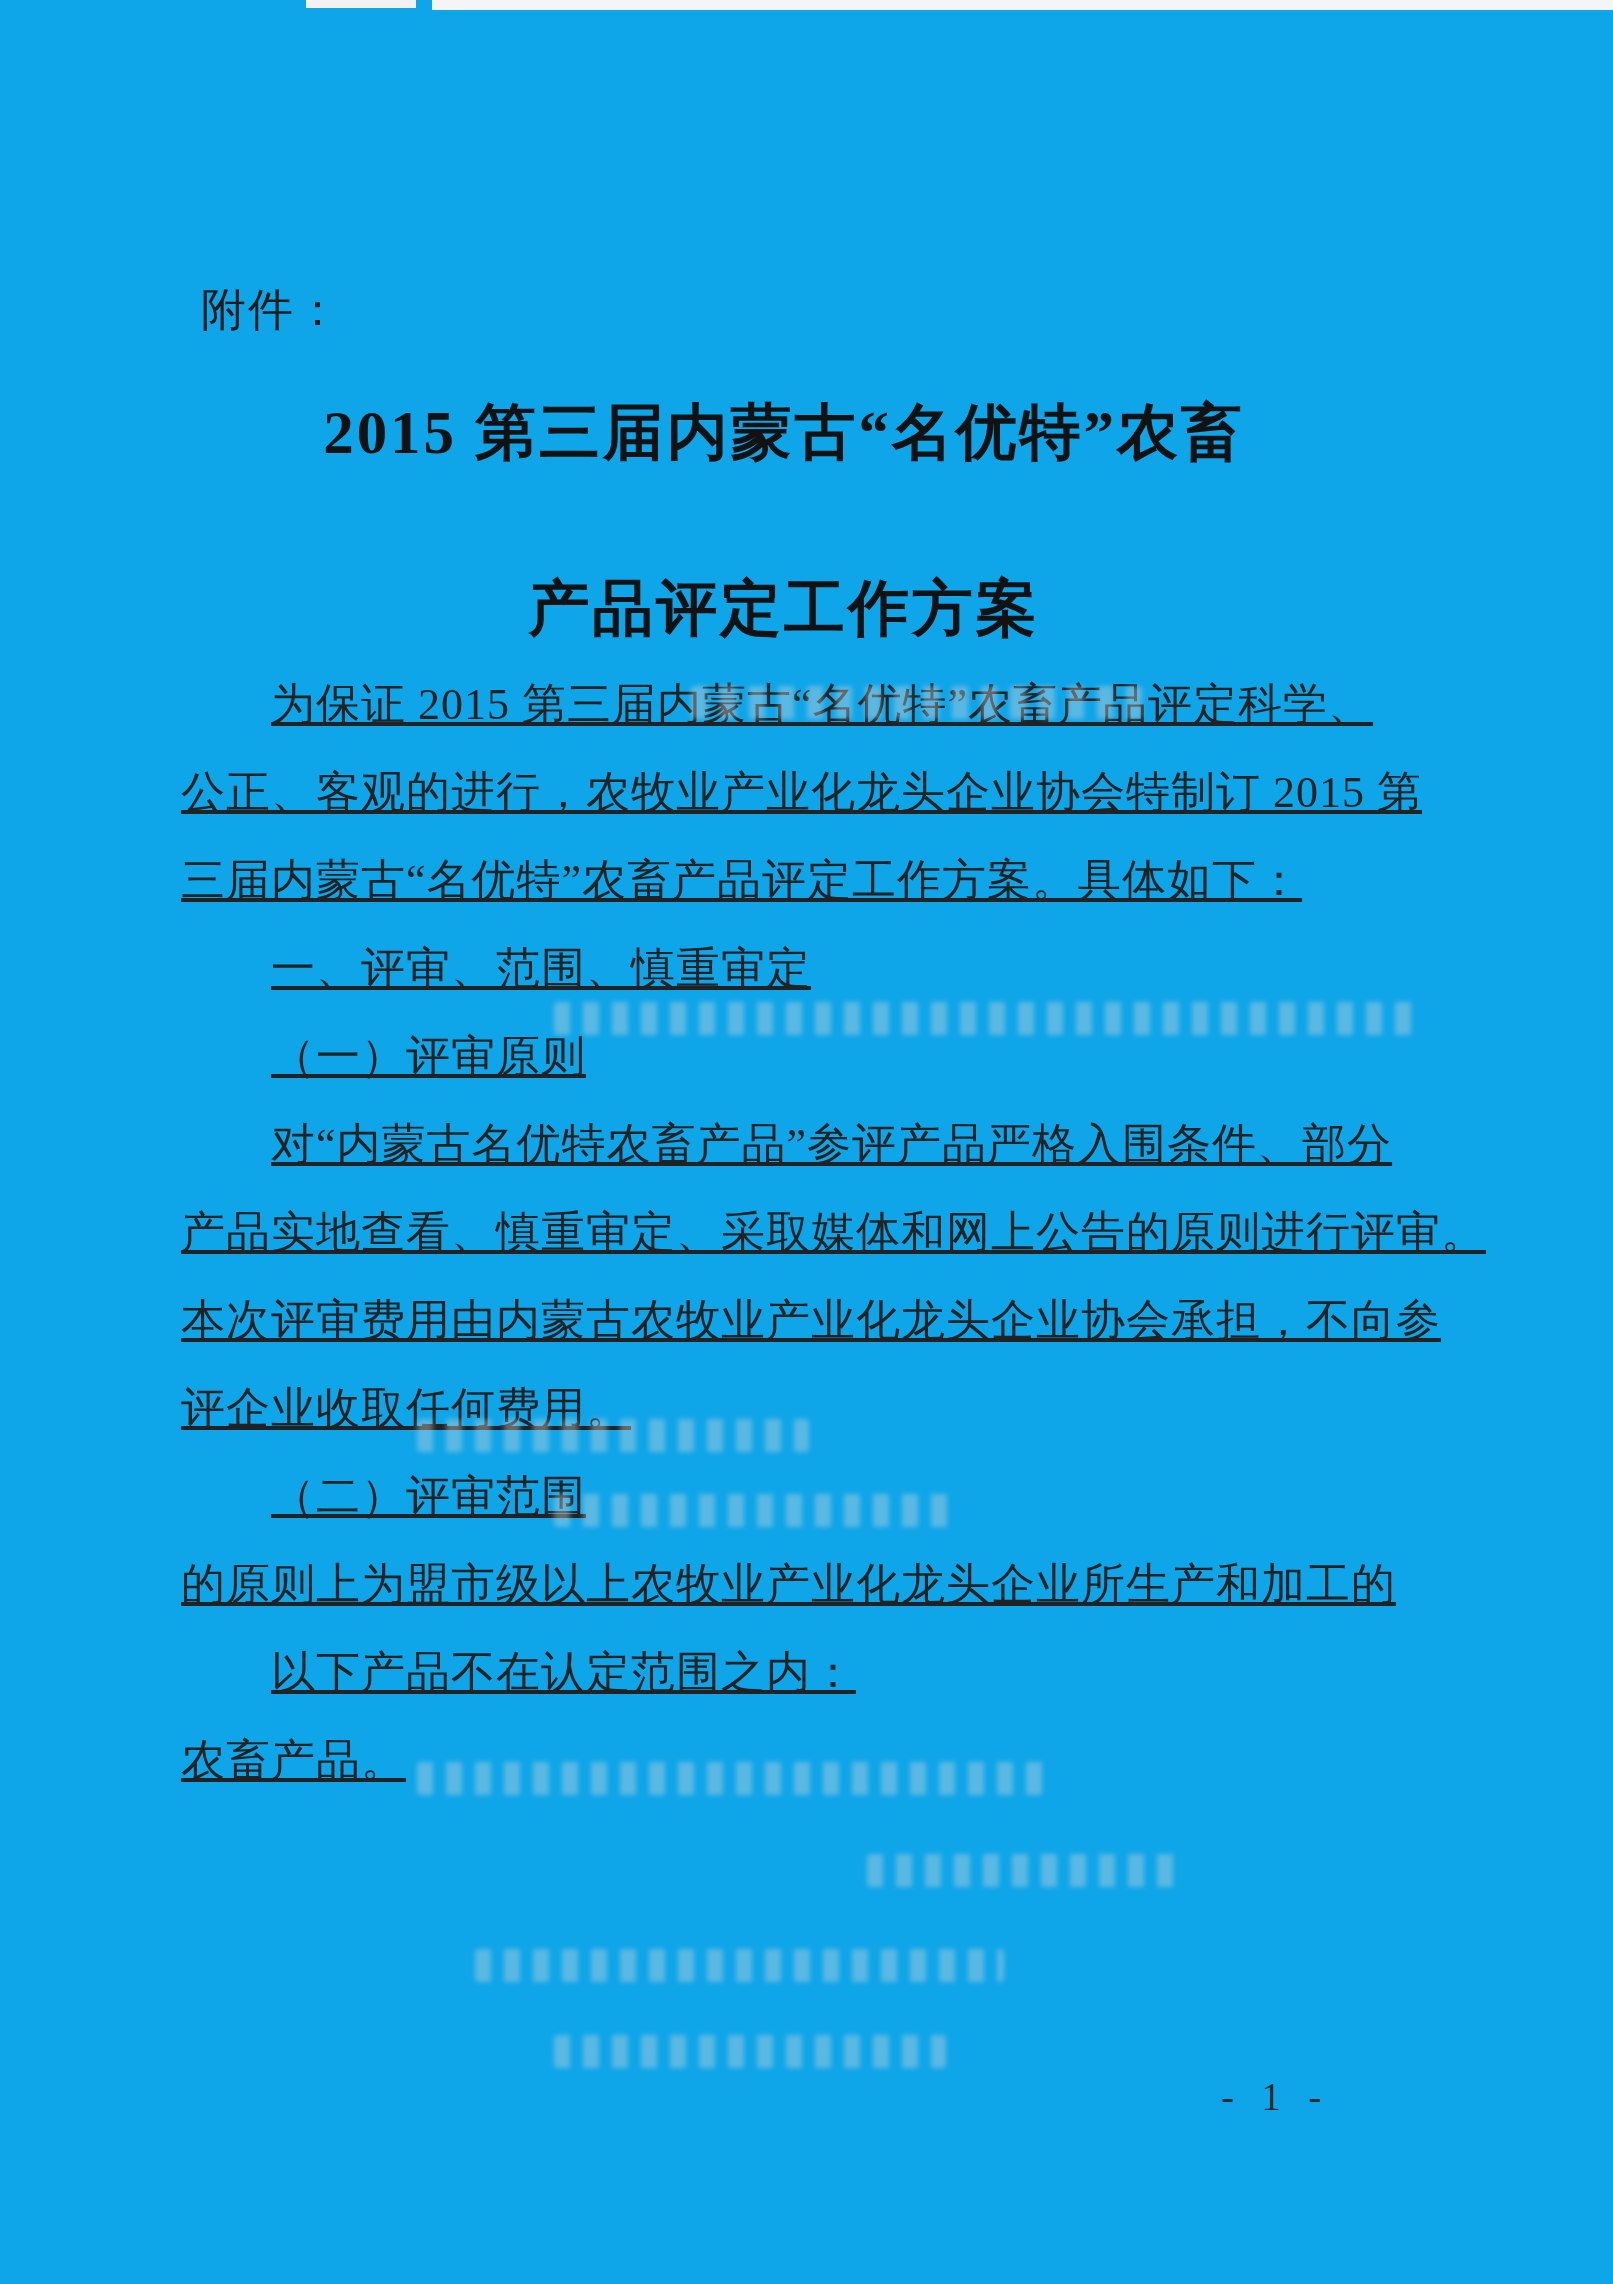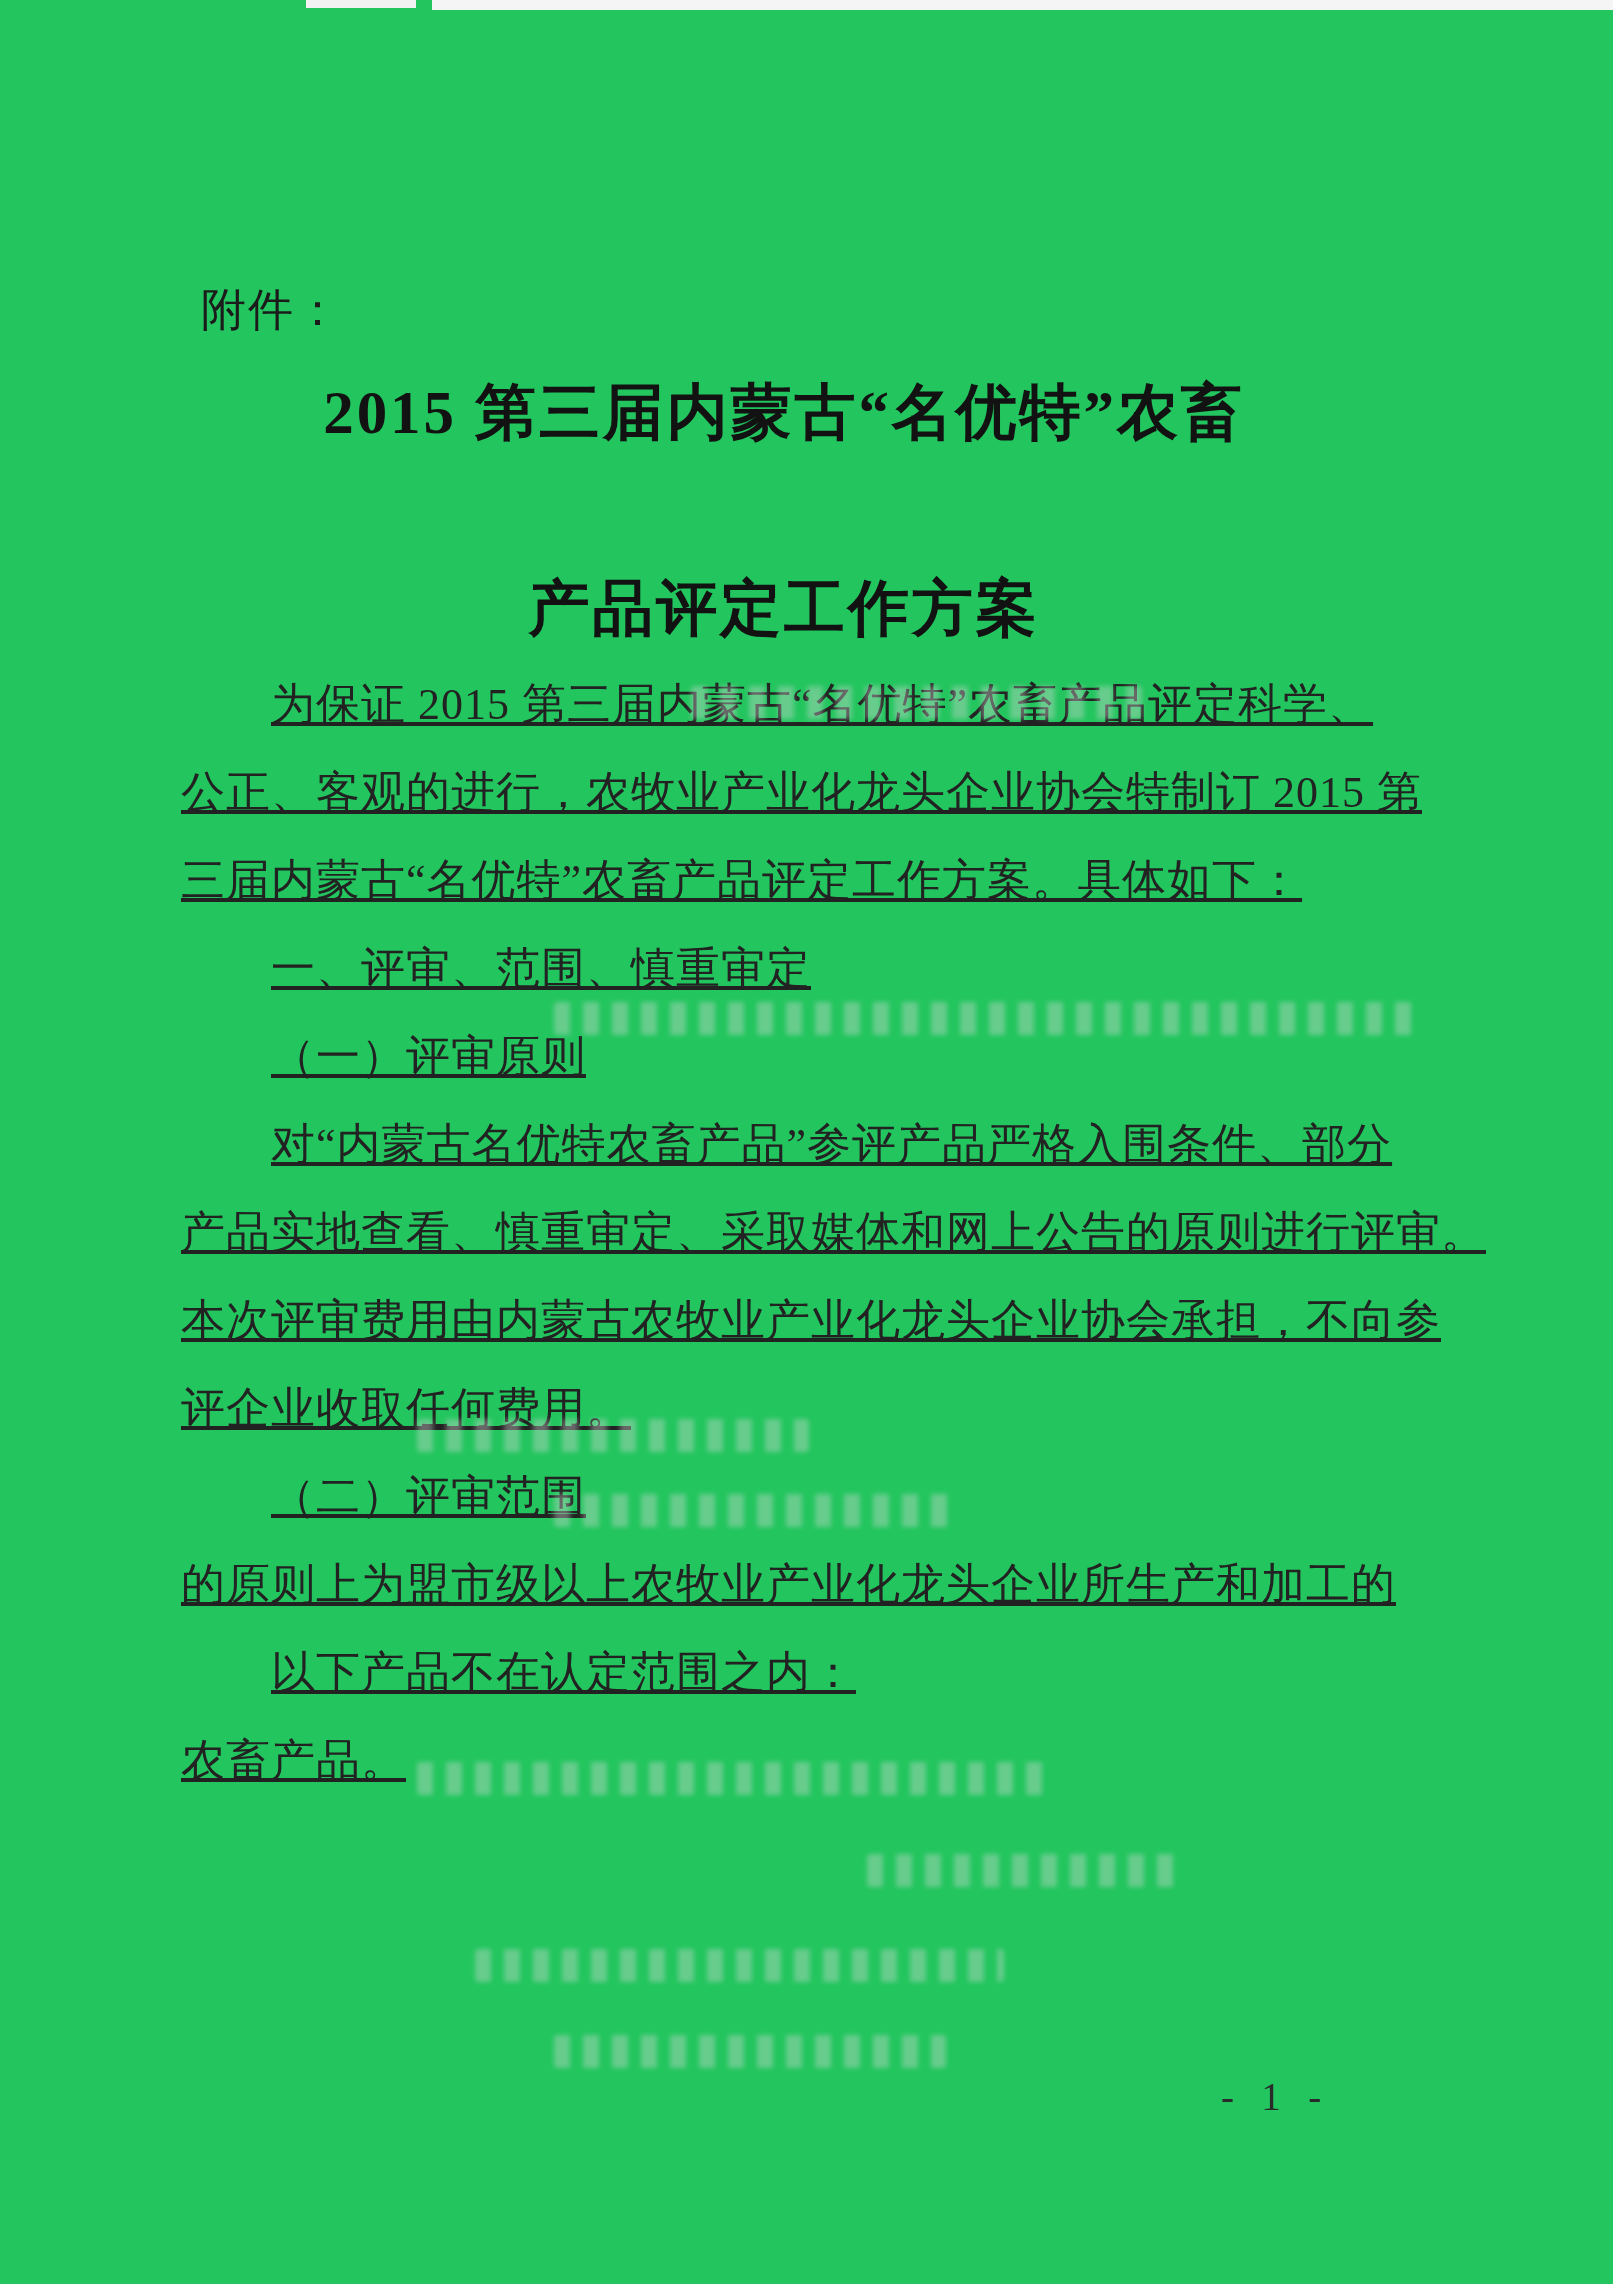--- a/index.html
+++ b/index.html
@@ -4,21 +4,21 @@
 <style>
   html, body {
     margin: 0;
     padding: 0;
     background: #ffffff;
   }
   .page {
     position: relative;
     width: 1613px;
     height: 2285px;
-    background: #22c55e;
+    background: #0ea5e9;
     overflow: hidden;
     font-family: "Liberation Serif", serif;
     color: #1f1f1f;
   }
   
   .scan-bar-a {
     position: absolute; left: 306px; top: 0; width: 110px; height: 7.8px;
     background: #f2f2f2;
   }
   .scan-bar-b {
@@ -40,21 +40,21 @@
     position: absolute;
     left: 181px;
     width: 1206px;
     text-align: center;
     font-size: 61px;
     font-weight: bold;
     letter-spacing: 2.9px;
     color: #121212;
     white-space: nowrap;
   }
-  .doc-title.line1 { top: 372px; }
+  .doc-title.line1 { top: 392px; }
   .doc-title.line2 { top: 568px; }
   .doc-body {
     position: absolute;
     left: 181px;
     top: 661px;
     width: 1220px;
     font-size: 44px;
     letter-spacing: 1px;
     color: #222222;
   }

